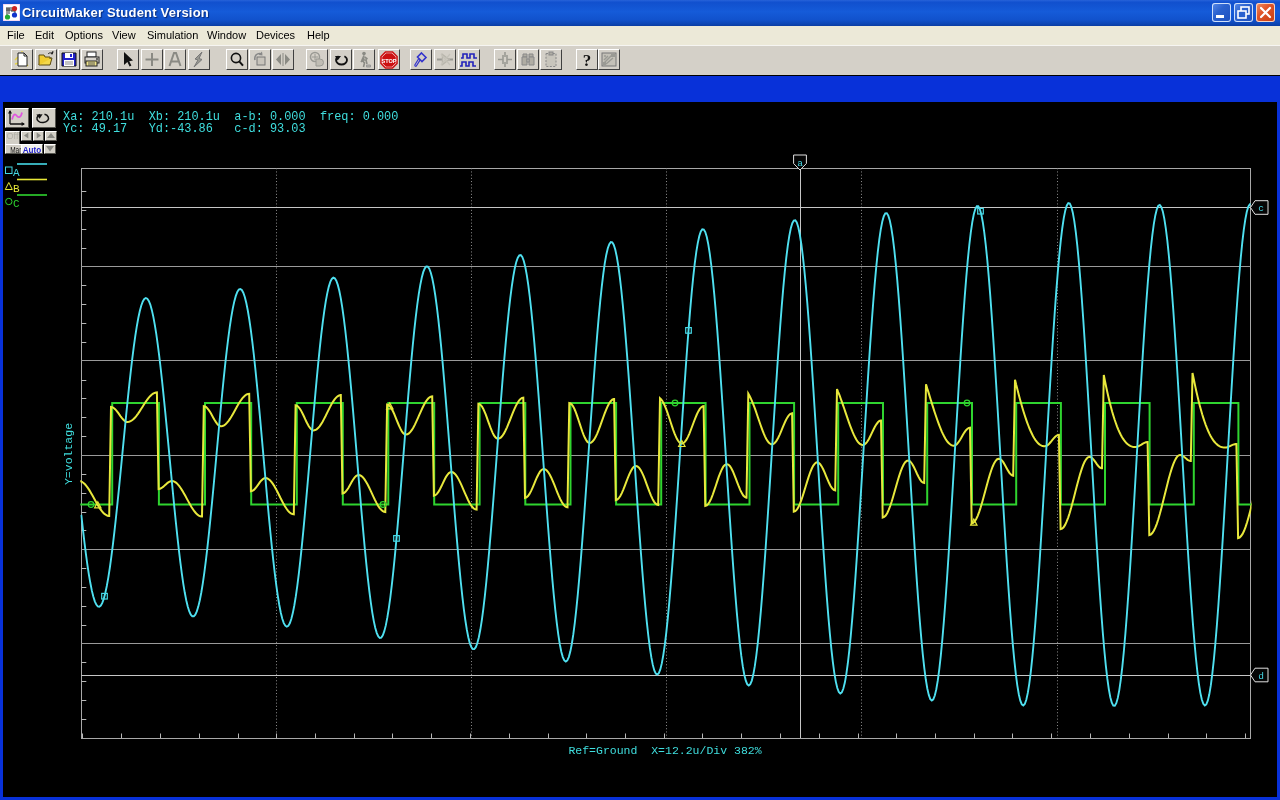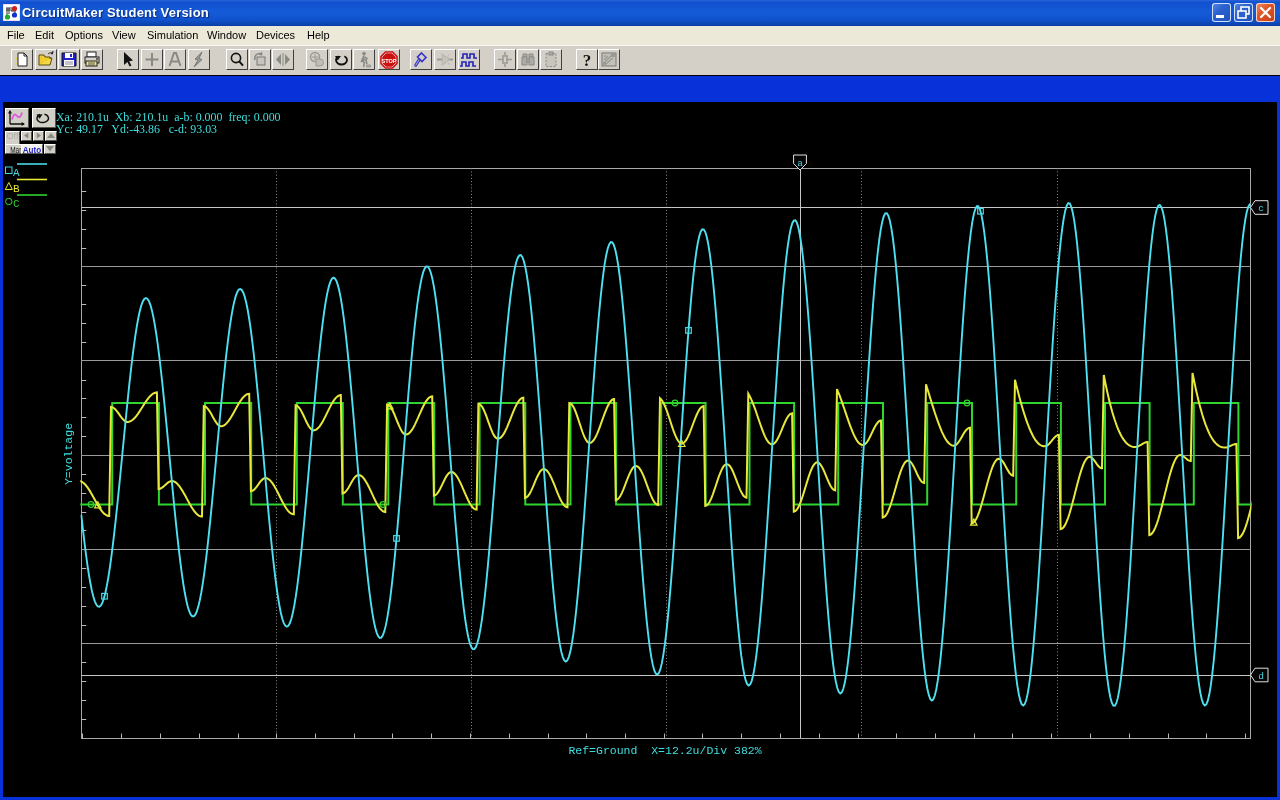--- a/index.html
+++ b/index.html
@@ -27,21 +27,21 @@
 
 #scopewin { position:absolute; left:0; top:76px; width:1280px; height:724px; background:#0831d9; }
 #scopetitle { position:absolute; left:2px; top:1px; width:1276px; height:25px;
   background:linear-gradient(180deg,#2964d8 0%,#1b59d5 4%,#1150ce 10%,#155bd9 45%,#1152cd 75%,#0d46b4 92%,#082f8f 100%);
 }
 #scopetitle .stext { position:absolute; left:24.6px; top:5.5px; color:#fff; font-size:13px; font-weight:bold; text-shadow:1px 1px 1px rgba(0,20,80,0.7); }
 #scopetitle .sicon { position:absolute; left:4.3px; top:7px; width:14px; height:11px; background:#fff; border-radius:1px; }
 #scopeclient { position:absolute; left:3px; top:26px; width:1274px; height:695px; background:#000; overflow:hidden; }
 
 .sbtn { position:absolute; background:#d2cfc6; overflow:hidden; border-top:1px solid #fff; border-left:1px solid #fff; border-right:1px solid #55554f; border-bottom:1px solid #55554f; }
-#meas { position:absolute; left:53px; top:9px; color:#3fdede; font-family:Liberation Serif, serif; font-size:11.9px; line-height:12.4px; white-space:pre; }
+#meas { position:absolute; left:60px; top:9px; color:#3fdede; font-family:Liberation Mono, monospace; font-size:11.9px; line-height:12.4px; white-space:pre; }
 #plot { position:absolute; left:0; top:0; width:1274px; height:695px; }
 </style>
 </head>
 <body>
 <div id="app">
 
   <div id="menubar">
     <span style="left:7px;">File</span>
     <span style="left:35px;">Edit</span>
     <span style="left:65px;">Options</span>

